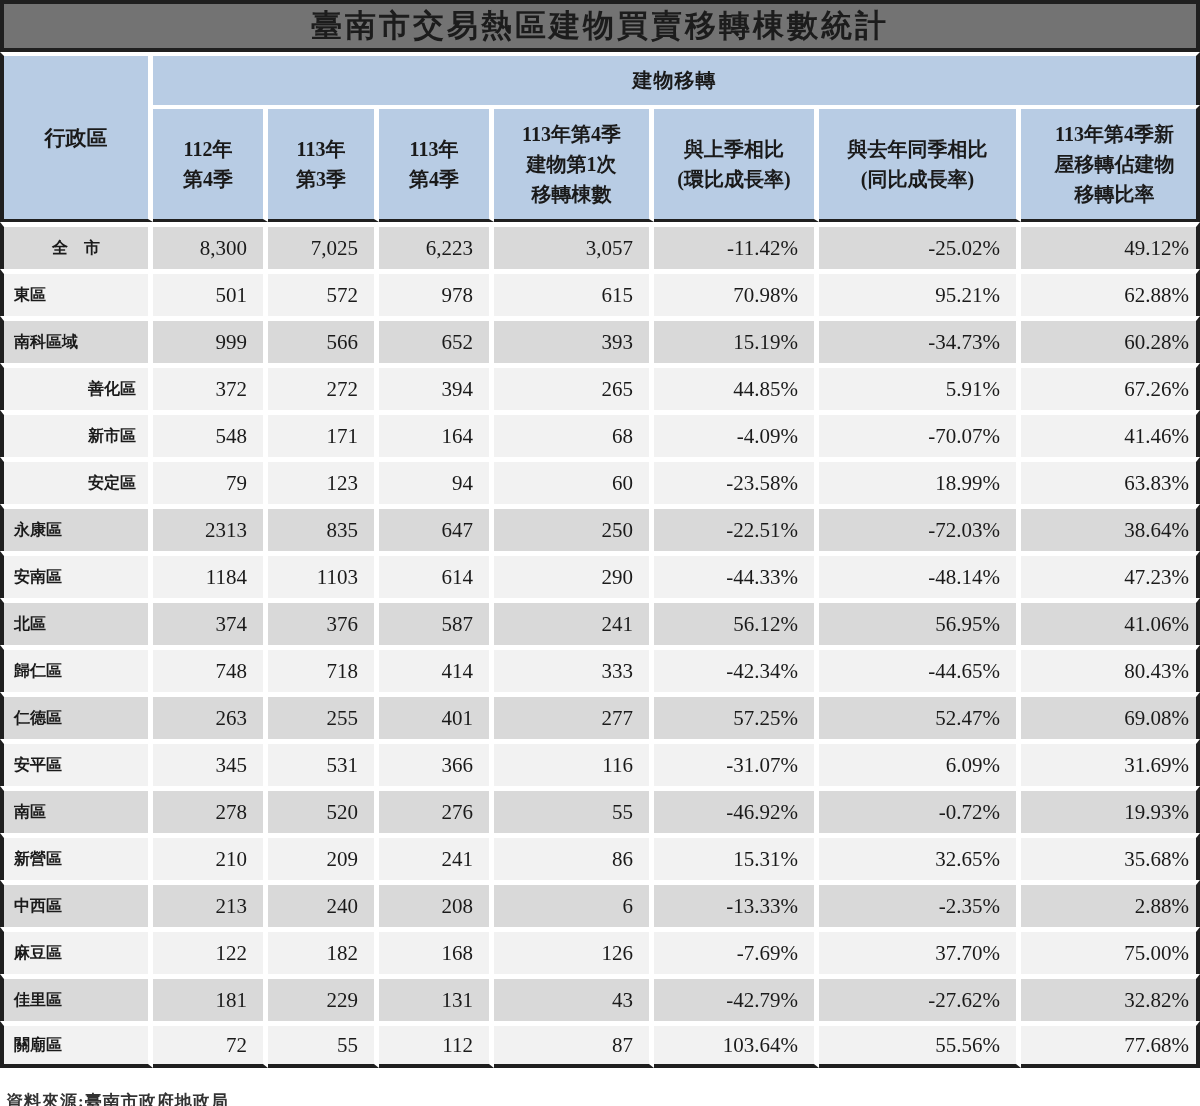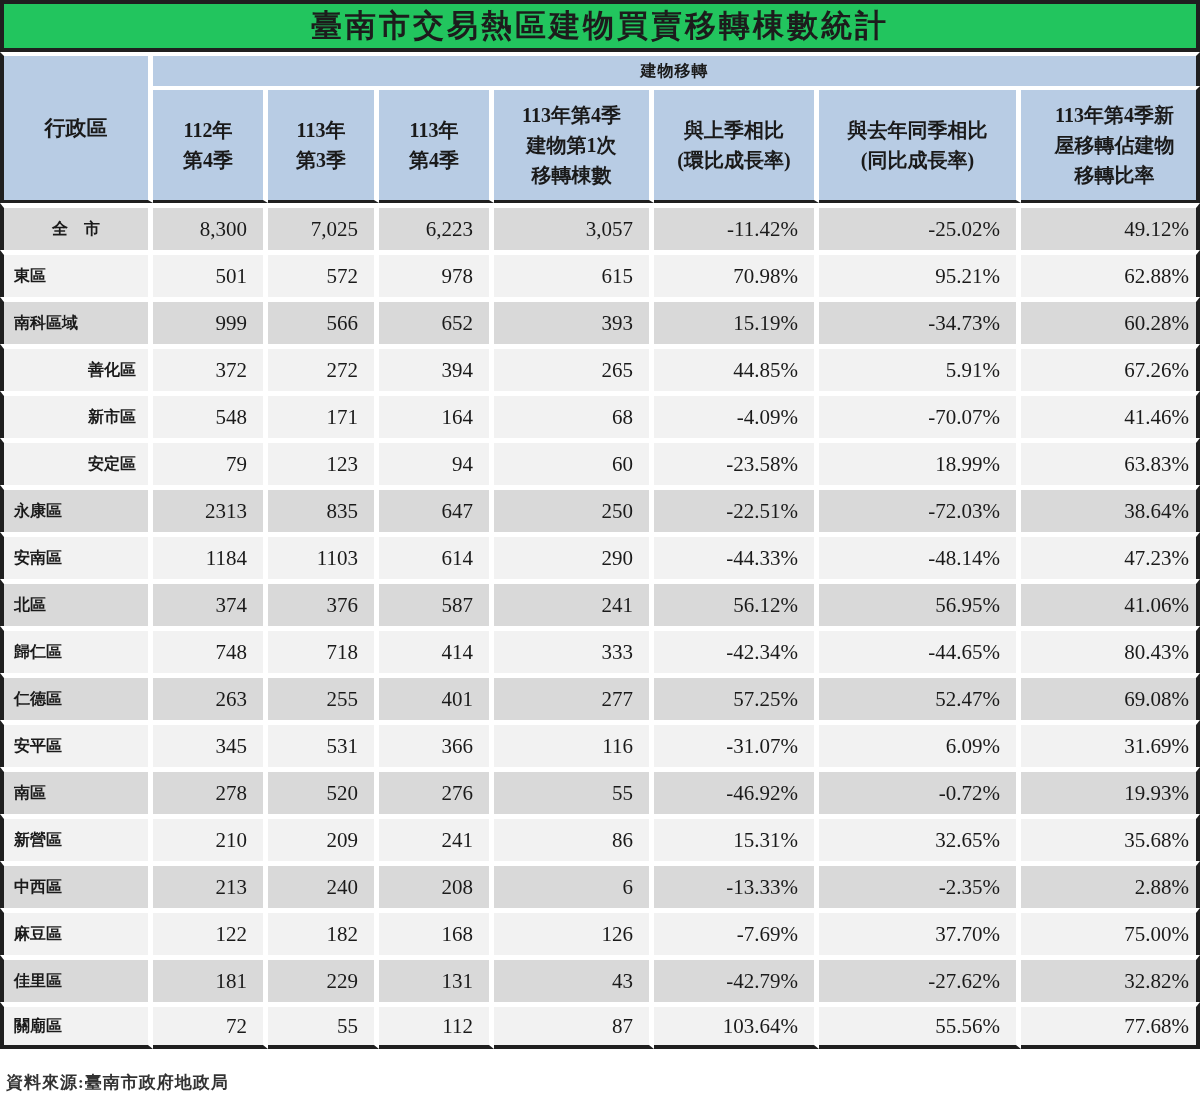--- a/index.html
+++ b/index.html
@@ -11,21 +11,21 @@
   table.stats{
     width:1200px;
     table-layout:fixed;
     border-collapse:separate;
     border-spacing:0;
   }
   td,th{box-sizing:border-box;overflow:hidden;margin:0;padding:0;}
 
   
   td.title{
-    background:#22c55e;
+    background:#737373;
     border:4px solid #1f1f1f;
     height:52px;
     text-align:center;
     vertical-align:middle;
     font-weight:bold;
     font-size:31px;
     letter-spacing:3px;
     color:#1c1c1c;
   }
 
@@ -38,25 +38,25 @@
     border-bottom:3px solid #1f1f1f;
     text-align:center;
     vertical-align:middle;
     font-weight:bold;
     font-size:21px;
   }
   td.group{
     background:#b8cce4;
     border-top:4px solid #ffffff;
     border-right:4px solid #1f1f1f;
-    height:34px;
+    height:53px;
     text-align:center;
     vertical-align:middle;
     font-weight:bold;
-    font-size:16px;
+    font-size:20px;
     letter-spacing:1px;
   }
   th.colhead{
     background:#b8cce4;
     border-top:4px solid #ffffff;
     border-right:5px solid #ffffff;
     border-bottom:3px solid #1f1f1f;
     height:117px;
     text-align:center;
     vertical-align:middle;

